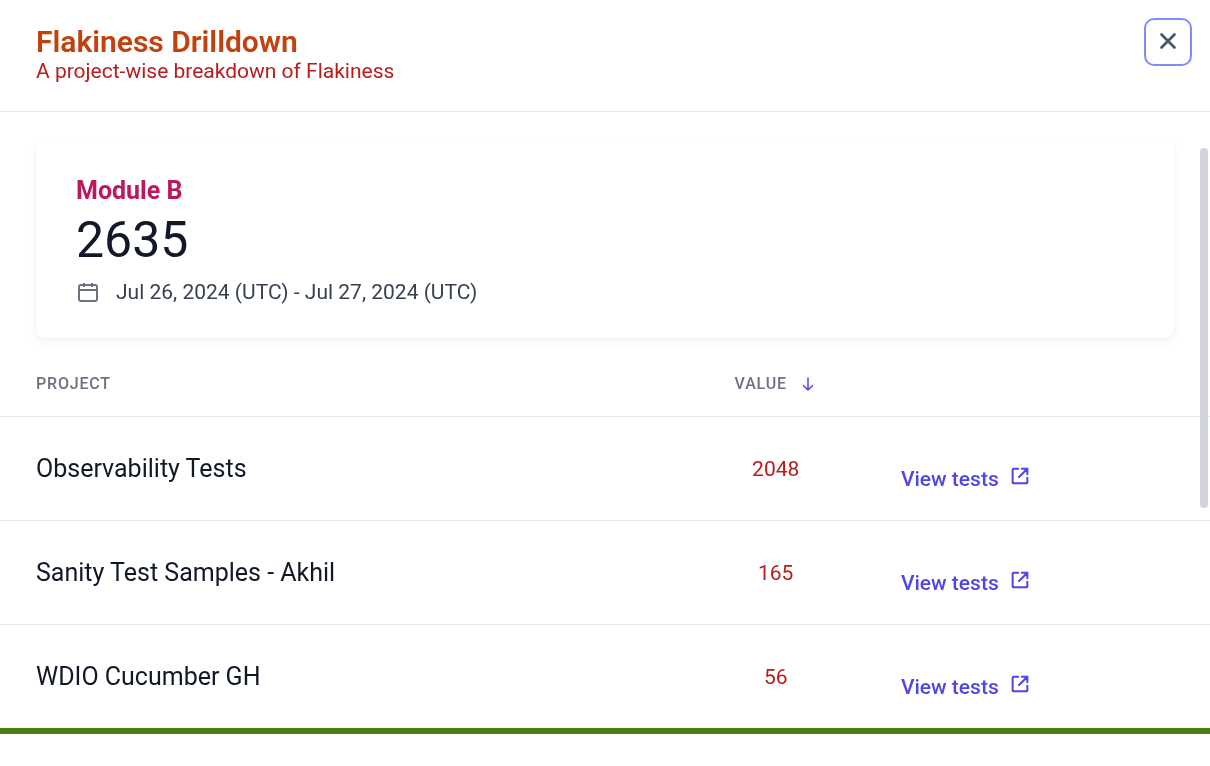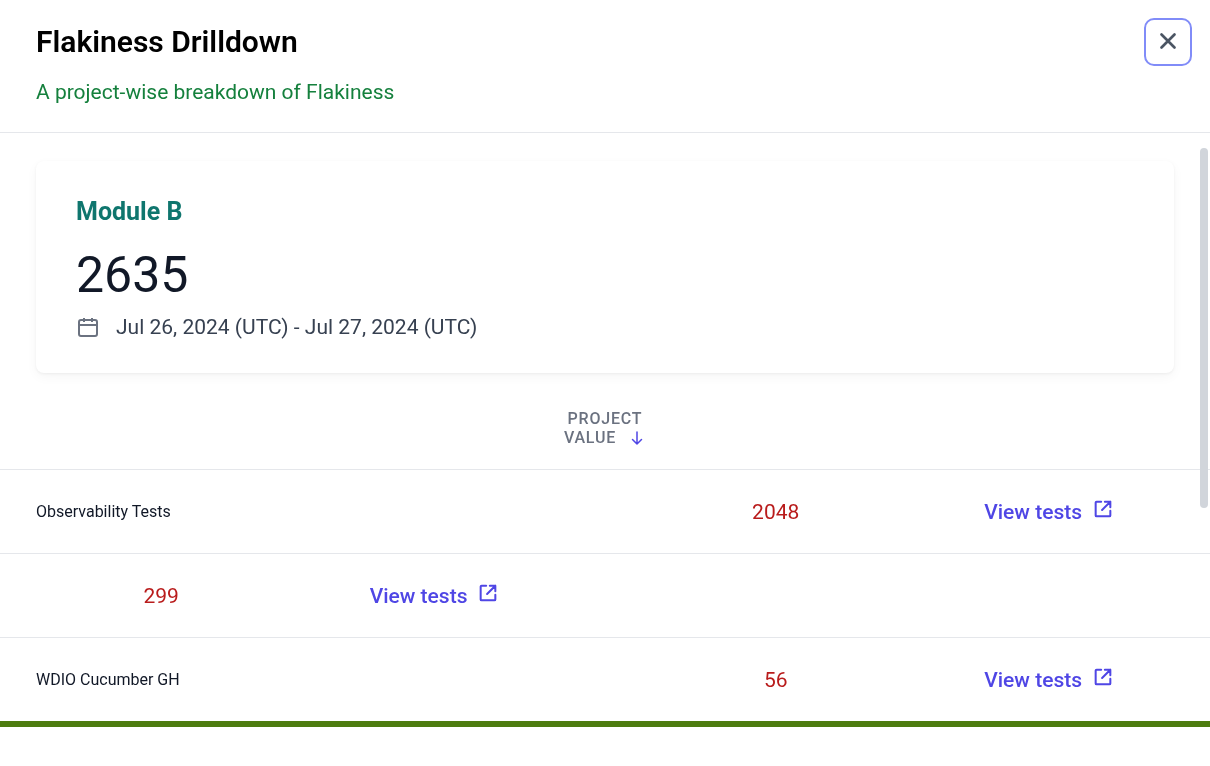--- a/index.html
+++ b/index.html
@@ -16,27 +16,27 @@
       overflow: hidden;
       position: relative;
     }
     .header {
       padding: 24px 36px 28px 36px;
       position: relative;
     }
     .page-title {
       font-size: 30px;
       font-weight: 600;
-      color: #000000;
-      margin-bottom: 21px;
+      color: #c2410c;
+      margin-bottom: 0;
     }
     .page-subtitle {
       font-size: 21px;
       font-weight: 400;
-      color: #15803d;
+      color: #b91c1c;
     }
     .close-button {
       position: absolute;
       top: 18px;
       right: 18px;
       width: 48px;
       height: 48px;
       border: 2px solid #818cf8;
       border-radius: 10px;
       background: #ffffff;
@@ -63,22 +63,22 @@
     .summary-card {
       background: #ffffff;
       border-radius: 8px;
       padding: 36px 40px 34px 40px;
       box-shadow: 0 1px 3px rgba(0,0,0,0.05), 0 4px 12px rgba(0,0,0,0.04);
       margin-bottom: 36px;
     }
     .module-name {
       font-size: 25px;
       font-weight: 700;
-      color: #0f766e;
-      margin-bottom: 22px;
+      color: #be185d;
+      margin-bottom: 8px;
     }
     .module-count {
       font-size: 50px;
       font-weight: 400;
       color: #111827;
       line-height: 1.1;
       margin-bottom: 12px;
     }
     .date-row {
       display: flex;
@@ -102,41 +102,41 @@
       font-size: 21px;
       color: #374151;
       font-weight: 400;
     }
     .table-wrapper {
       margin-left: -36px;
       margin-right: -36px;
     }
     .table-header {
       display: flex;
-      align-items: center;
+      align-items: flex-start;
       padding: 0 36px 22px 36px;
-      flex-direction: column;
     }
     .col-project {
       flex: 0 0 54%;
     }
     .col-value {
       flex: 0 0 22%;
       text-align: center;
       display: flex;
       align-items: center;
       justify-content: center;
       gap: 12px;
     }
     .col-action {
       flex: 0 0 24%;
       text-align: right;
       display: flex;
-      justify-content: flex-end;
+      justify-content: flex-start;
       padding-right: 60px;
+      margin-top: 20px;
     }
     .header-label {
       font-size: 16px;
       font-weight: 500;
       letter-spacing: 0.8px;
       color: #6b7280;
     }
     .sort-icon {
       display: inline-flex;
       align-items: center;
@@ -152,21 +152,21 @@
     .table-row {
       display: flex;
       align-items: center;
       padding: 28px 36px;
       border-top: 1px solid #e5e7eb;
     }
     .table-row:last-child {
       border-bottom: 6px solid #4d7c0f;
     }
     .project-name {
-      font-size: 16px;
+      font-size: 25px;
       font-weight: 400;
       color: #111827;
     }
     .value-text {
       font-size: 21px;
       font-weight: 400;
       color: #b91c1c;
     }
     .view-link {
       display: inline-flex;
@@ -262,22 +262,25 @@
           <span class="external-icon">
             <svg viewBox="0 0 24 24">
                 <path d="M14 4h6v6M20 4l-9 9M10 4H5a1 1 0 0 0-1 1v14a1 1 0 0 0 1 1h14a1 1 0 0 0 1-1v-5" stroke-linecap="round" stroke-linejoin="round"></path>
               </svg>
           </span>
         </a>
       </div>
     </div>
 
     <div class="table-row">
+      <div class="col-project">
+        <span class="project-name">Sanity Test Samples - Akhil</span>
+      </div>
       <div class="col-value">
-        <span class="value-text">299</span>
+        <span class="value-text">165</span>
       </div>
       <div class="col-action">
         <a class="view-link">
           <span>View tests</span>
           <span class="external-icon">
             <svg viewBox="0 0 24 24">
                 <path d="M14 4h6v6M20 4l-9 9M10 4H5a1 1 0 0 0-1 1v14a1 1 0 0 0 1 1h14a1 1 0 0 0 1-1v-5" stroke-linecap="round" stroke-linejoin="round"></path>
               </svg>
           </span>
         </a>

